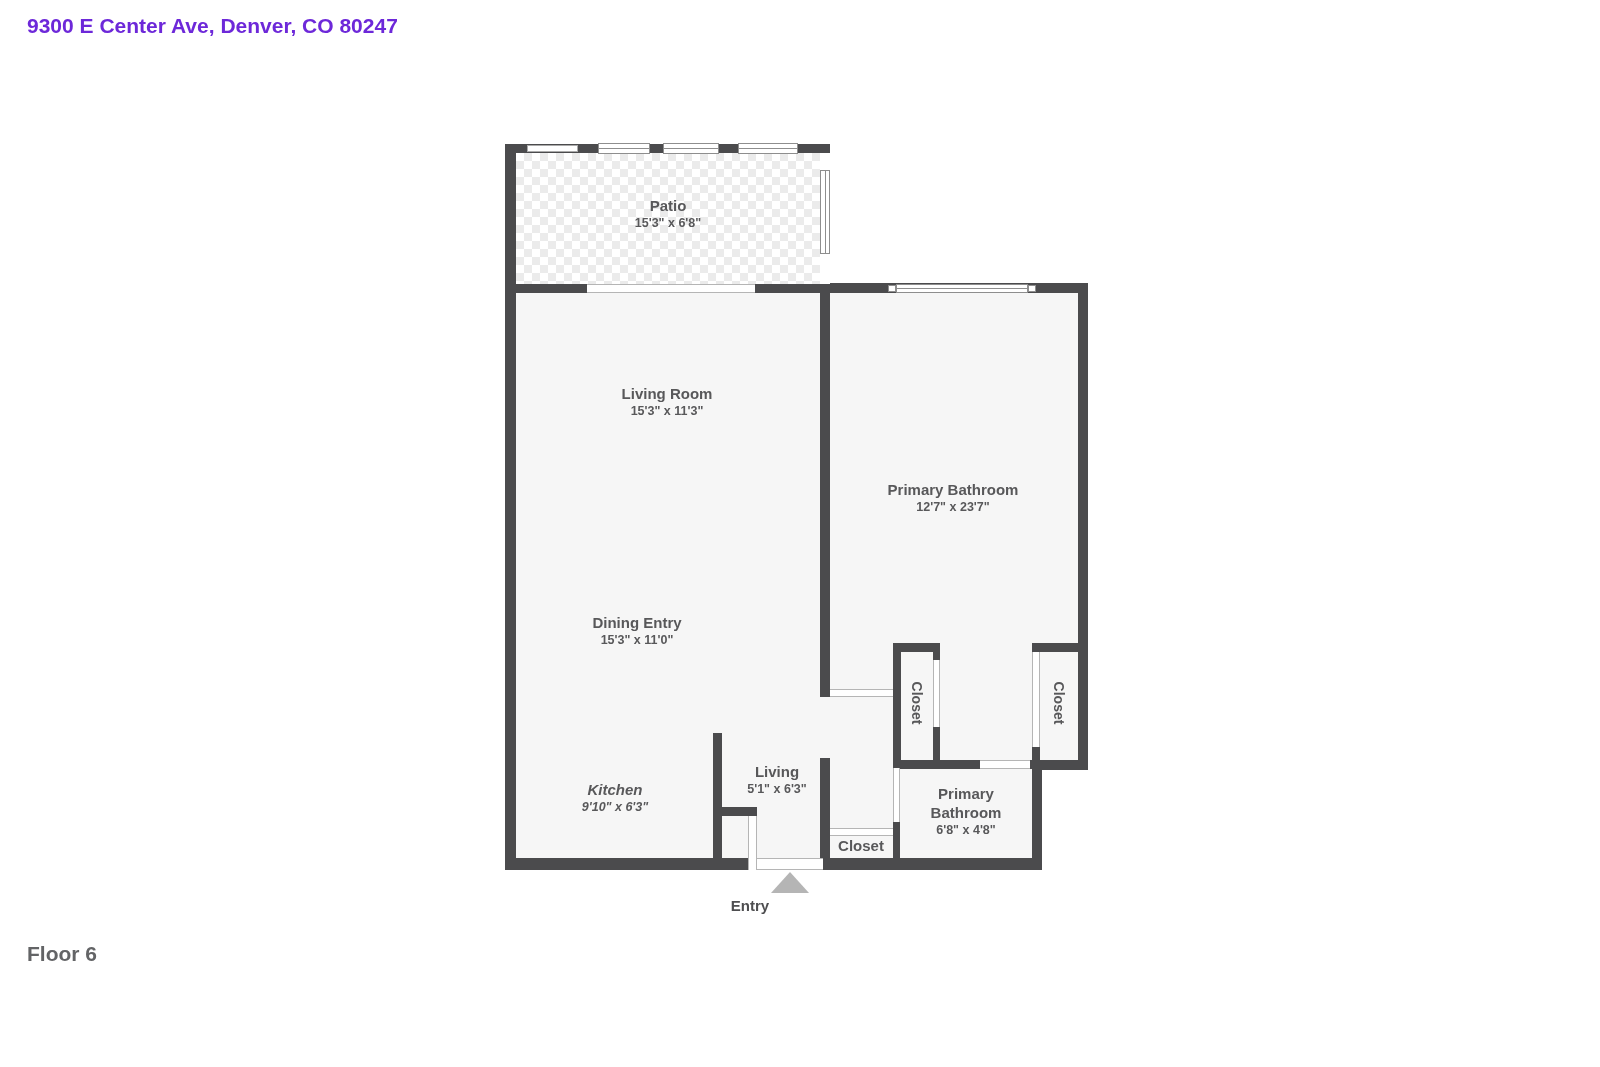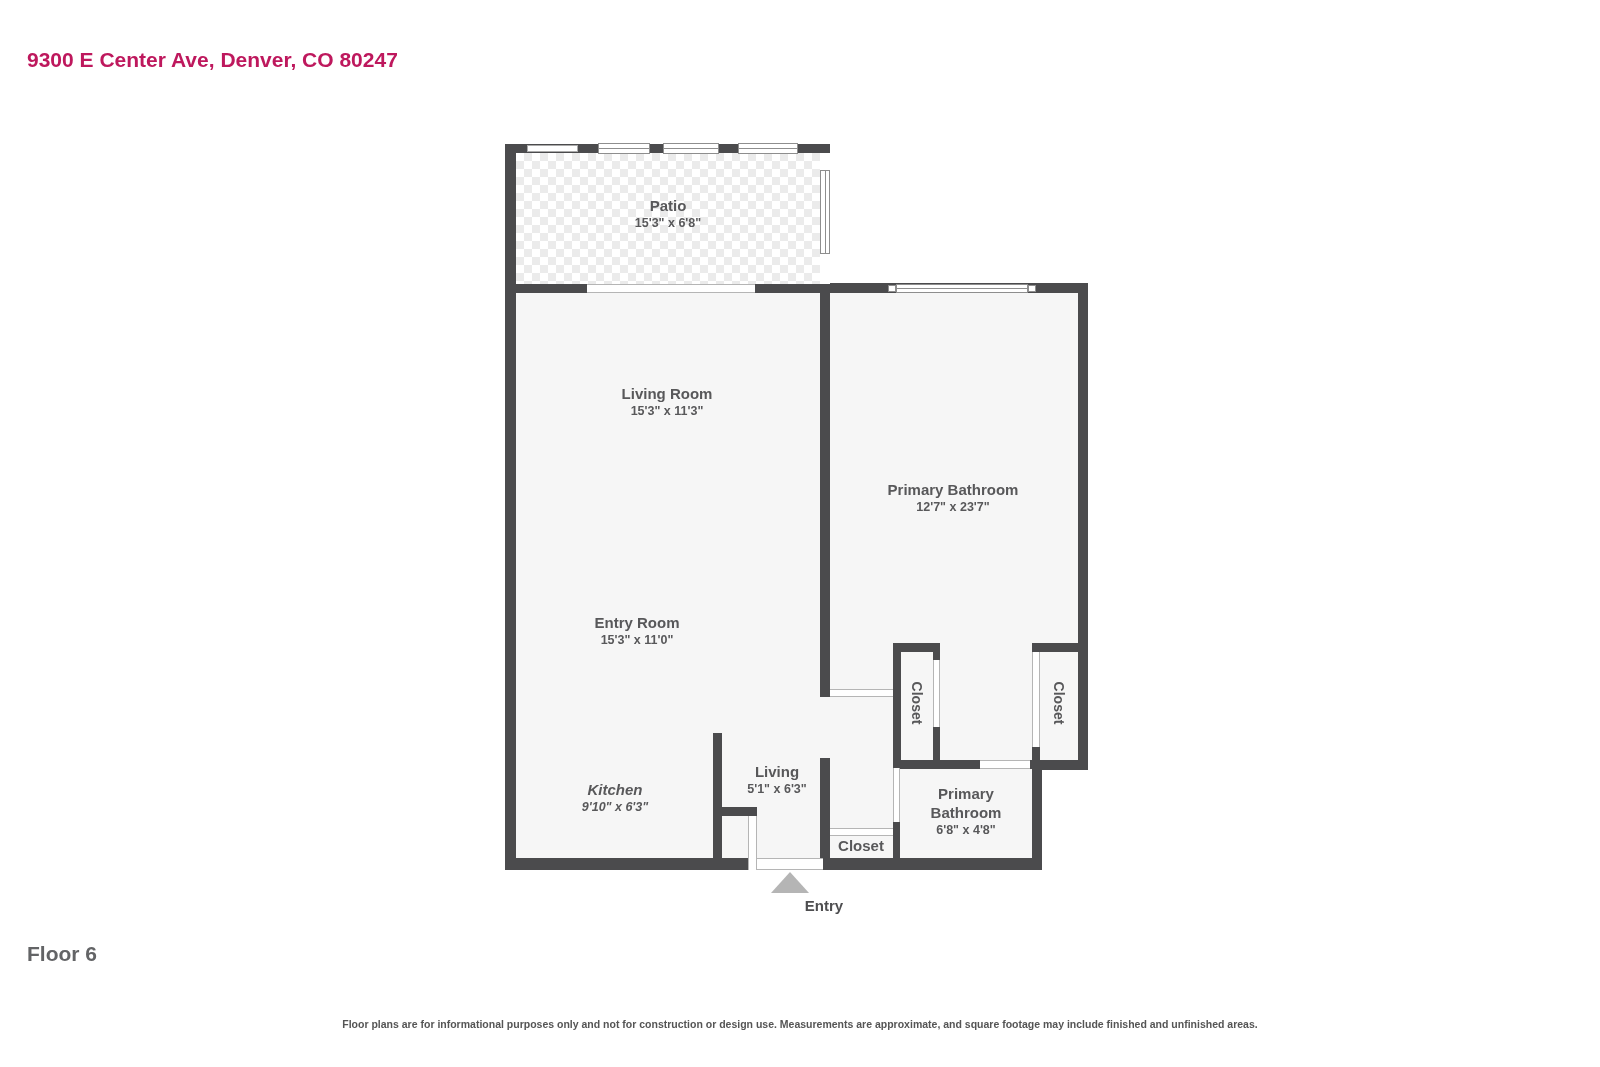--- a/index.html
+++ b/index.html
@@ -1,18 +1,18 @@
 <!DOCTYPE html>
 <html><head>
 <meta charset="utf-8">
 <style>
   html,body{margin:0;padding:0;background:#fff;}
   .page{position:relative;width:1600px;height:1067px;background:#ffffff;overflow:hidden;
         font-family:"Liberation Sans","DejaVu Sans",sans-serif;}
-  .title{position:absolute;left:27px;top:14px;font-size:21px;font-weight:700;color:#be185d;margin-top:34px;}
+  .title{position:absolute;left:27px;top:14px;font-size:21px;font-weight:700;color:#6d28d9;}
   .floor-label{position:absolute;left:27px;top:942px;font-size:21px;font-weight:700;color:#636466;}
   .disclaimer{position:absolute;left:0;top:1018px;width:1600px;text-align:center;
               font-size:10.5px;font-weight:700;color:#555;}
   .plan{position:absolute;left:0;top:0;width:1600px;height:757px;}
   .fill{position:absolute;background:#f6f6f6;}
   .patio-fill{position:absolute;background-color:#fff;
       background-image:conic-gradient(#ebebeb 25%,#ffffff 0 50%,#ebebeb 0 75%,#ffffff 0);
       background-size:16px 16px;}
   .wall{position:absolute;background:#4b4b4d;}
   .open-h{position:absolute;background:#fff;border-top:1px solid #b5b5b5;border-bottom:1px solid #b5b5b5;box-sizing:border-box;}
@@ -95,21 +95,21 @@
 
     <div class="lbl" style="left:668px;top:197px;">
       <div class="room-name">Patio</div>
       <div class="room-dims">15'3" x 6'8"</div>
     </div>
     <div class="lbl" style="left:667px;top:385px;text-align:center;">
       <div class="room-name">Living Room</div>
       <div class="room-dims">15'3" x 11'3"</div>
     </div>
     <div class="lbl" style="left:637px;top:614px;">
-      <div class="room-name">Entry Room</div>
+      <div class="room-name">Dining Entry</div>
       <div class="room-dims">15'3" x 11'0"</div>
     </div>
     <div class="lbl" style="left:615px;top:781px;font-style:italic;">
       <div class="room-name">Kitchen</div>
       <div class="room-dims">9'10" x 6'3"</div>
     </div>
     <div class="lbl" style="left:777px;top:763px;">
       <div class="room-name">Living</div>
       <div class="room-dims">5'1" x 6'3"</div>
     </div>
@@ -121,20 +121,19 @@
       <div class="room-name lbl-wrap" style="line-height:19px;">Primary Bathroom</div>
       <div class="room-dims">6'8" x 4'8"</div>
     </div>
     <div class="lbl-vert" style="left:917px;top:703px;">Closet</div>
     <div class="lbl-vert" style="left:1059px;top:703px;">Closet</div>
     <div class="lbl" style="left:861px;top:837px;">
       <div class="room-name">Closet</div>
     </div>
 
     <div class="entry-arrow" style="left:771px;top:872px;"></div>
-    <div class="entry-lbl" style="left:824px;top:897px;">Entry</div>
+    <div class="entry-lbl" style="left:750px;top:897px;">Entry</div>
 
   </div>
 
   <div class="floor-label">Floor 6</div>
-  <div class="disclaimer">Floor plans are for informational purposes only and not for construction or design use. Measurements are approximate, and square footage may include finished and unfinished areas.</div>
 
 </div>
 
 </body></html>

